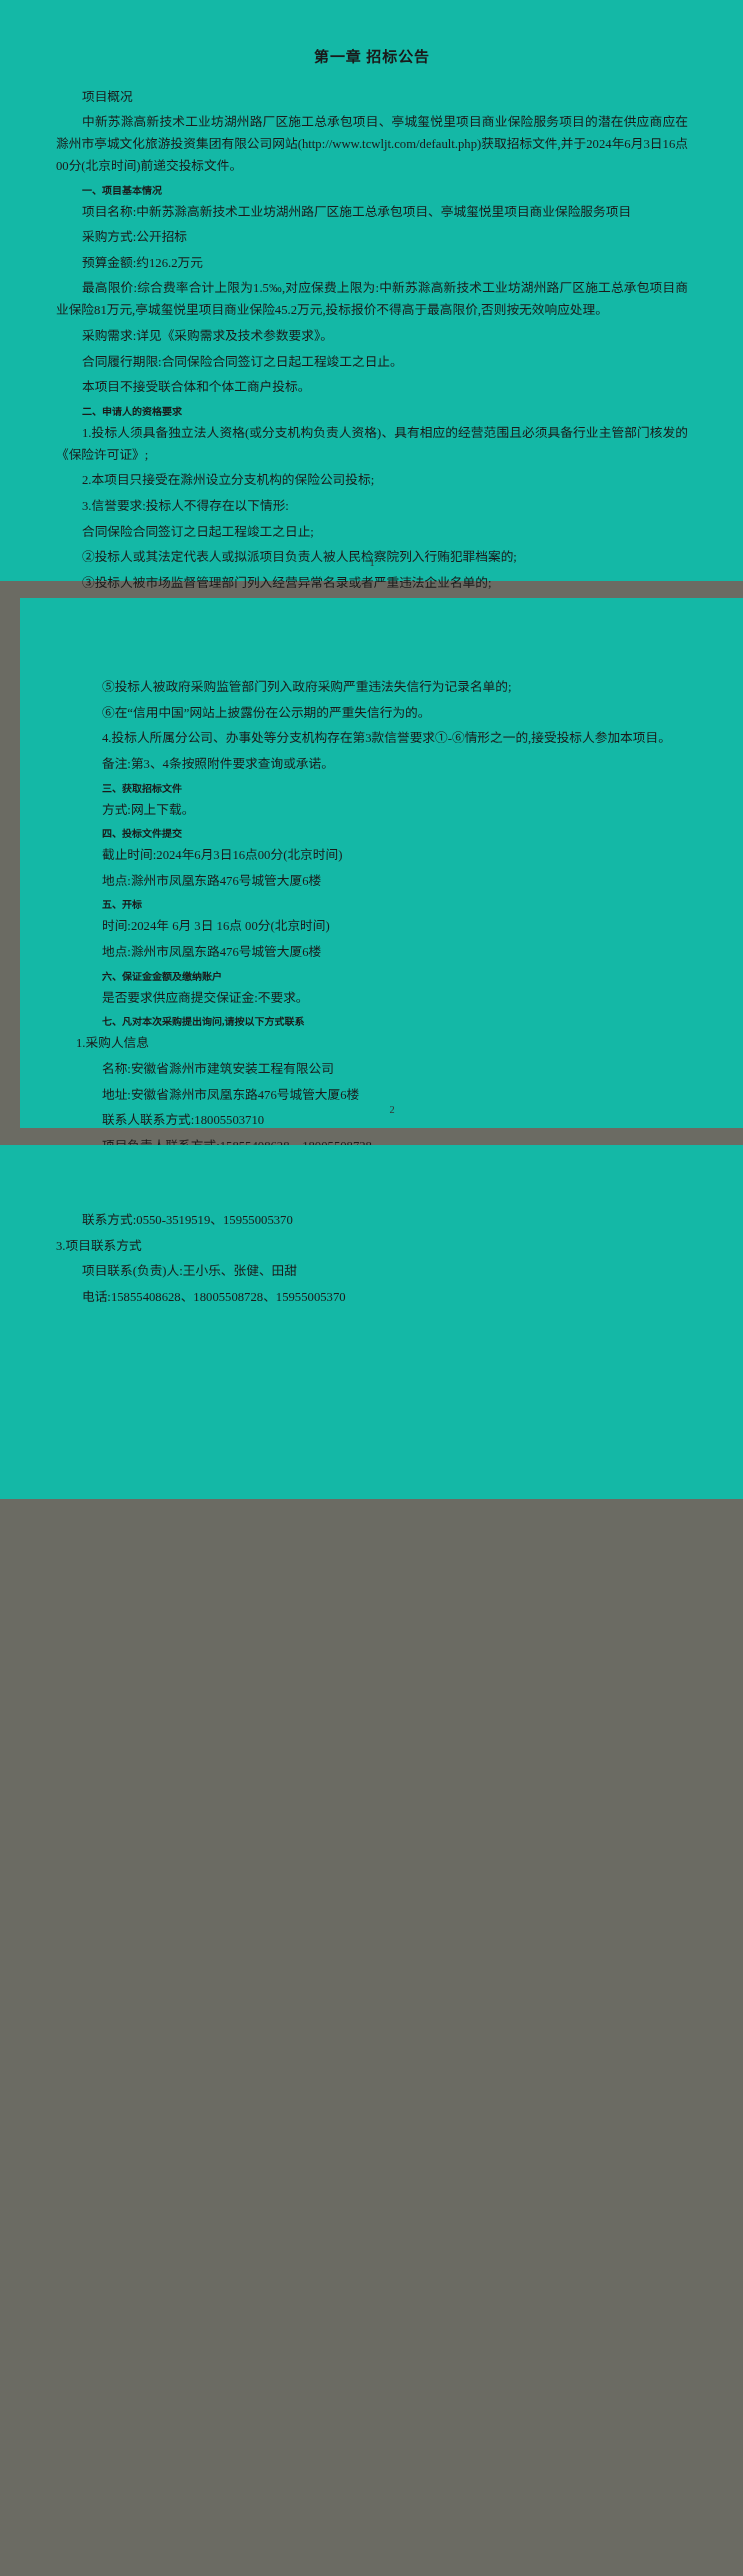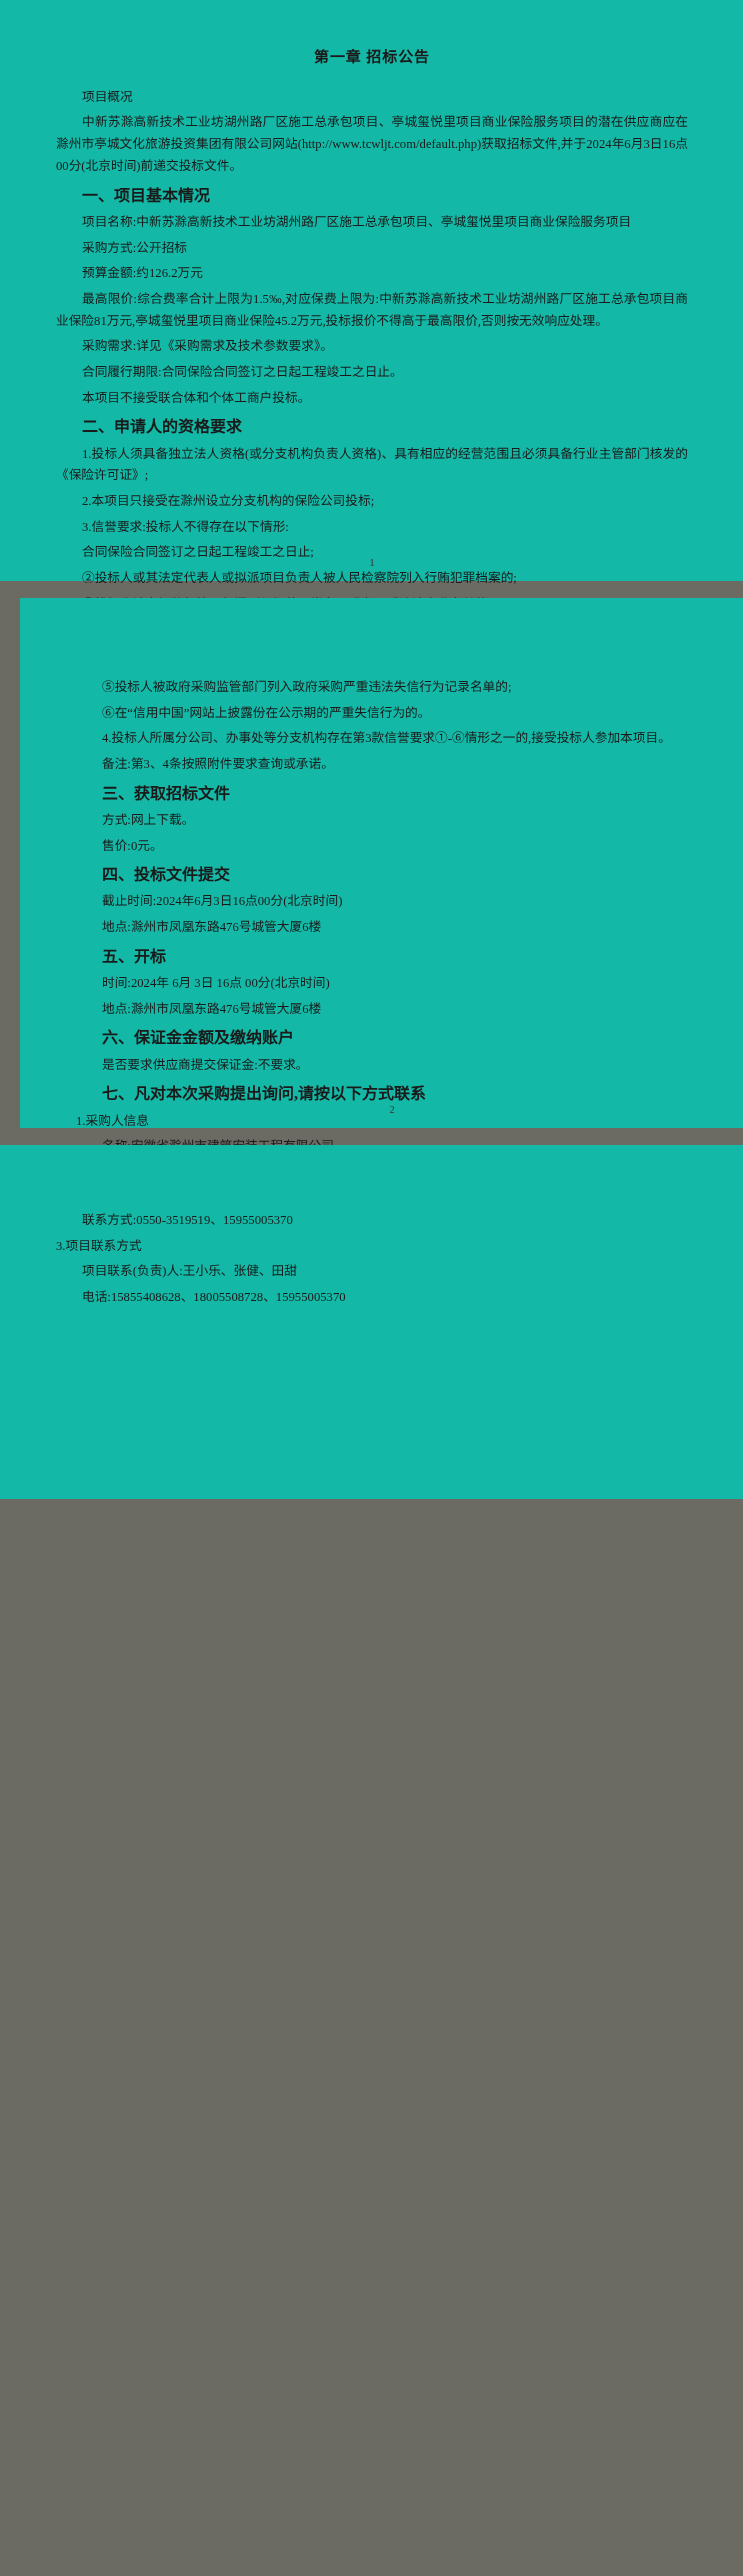--- a/index.html
+++ b/index.html
@@ -44,21 +44,21 @@
     line-height: 1.72;
     text-align: justify;
   }
   .ind1 { text-indent: 26px; }
   .hang {
     padding-left: 26px;
     text-indent: 0;
   }
   .sec {
     font-weight: bold;
-    font-size: 16px;
+    font-size: 10px;
     text-indent: 26px;
     margin: 1.9px 0 2.8px 0;
   }
   .u {
     text-underline-offset: 1.9px;
   }
   .pagenum {
     position: absolute;
     left: 0;
     right: 0;
@@ -107,21 +107,20 @@
   <div class="page page-2">
     <div class="spacer-top"></div>
 
     <p class="ind1">⑤投标人被政府采购监管部门列入政府采购严重违法失信行为记录名单的;</p>
     <p class="ind1">⑥在“信用中国”网站上披露份在公示期的严重失信行为的。</p>
     <p class="ind1">4.投标人所属分公司、办事处等分支机构存在第3款信誉要求①-⑥情形之一的,接受投标人参加本项目。</p>
     <p class="ind1">备注:第3、4条按照附件要求查询或承诺。</p>
 
     <p class="sec">三、获取招标文件</p>
     <p class="ind1"><span>方式:</span><span class="u">网上下载。</span></p>
-    <p class="ind1"><span>售价:</span><span>0元。</span></p>
 
     <p class="sec">四、投标文件提交</p>
     <p class="ind1"><span>截止时间:</span><span class="u">2024年6月3日16点00分(北京时间)</span></p>
     <p class="ind1"><span>地点:</span><span class="u">滁州市凤凰东路476号城管大厦6楼</span></p>
 
     <p class="sec">五、开标</p>
     <p class="ind1"><span>时间:</span><span class="u">2024年 6月 3日 16点 00分(北京时间)</span></p>
     <p class="ind1"><span>地点:</span><span class="u">滁州市凤凰东路476号城管大厦6楼</span></p>
 
     <p class="sec">六、保证金金额及缴纳账户</p>

